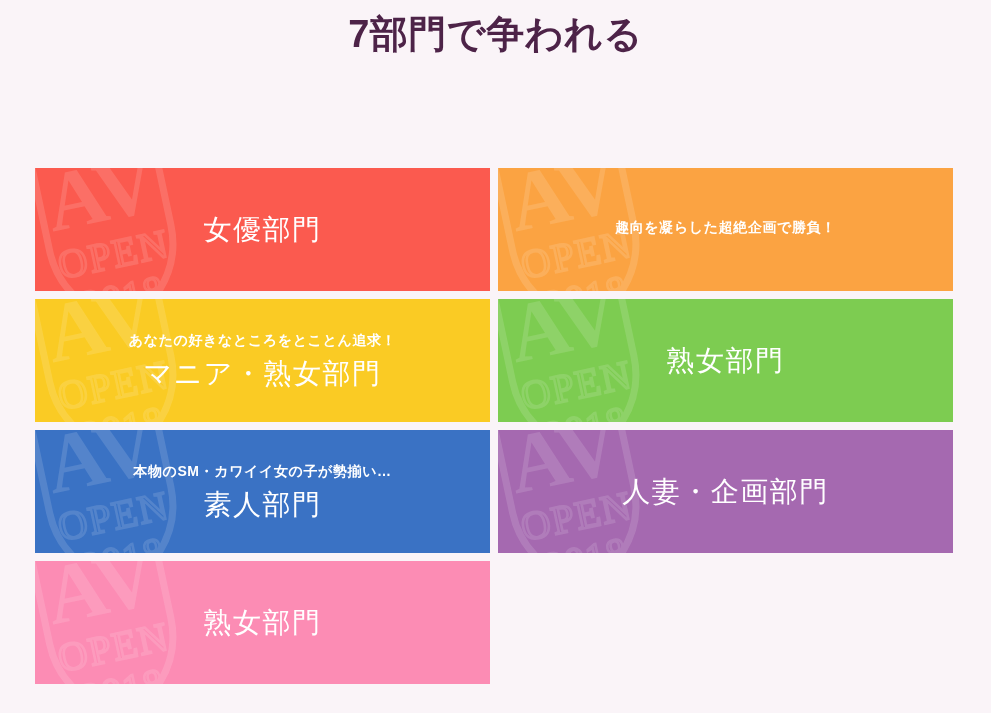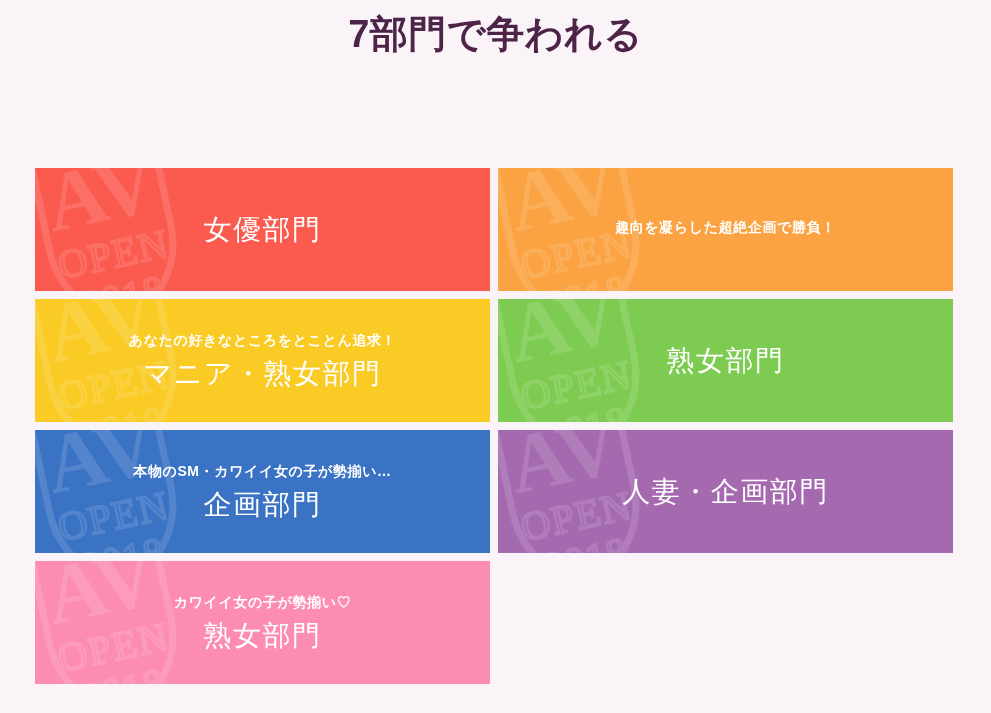--- a/index.html
+++ b/index.html
@@ -153,21 +153,21 @@
       <svg viewBox="0 0 180 196" xmlns="http://www.w3.org/2000/svg">
         <g transform="rotate(-12 90 98)">
           <path d="M28 2 L152 2 L152 104 Q152 160 90 192 Q28 160 28 104 Z" fill="none" stroke="#ffffff" stroke-width="7"></path>
           <text x="90" y="86" text-anchor="middle" font-family="Liberation Serif, serif" font-size="84" font-weight="bold" fill="#ffffff">AV</text>
           <text x="90" y="134" text-anchor="middle" font-family="Liberation Serif, serif" font-size="40" letter-spacing="2" fill="none" stroke="#ffffff" stroke-width="2.5">OPEN</text>
           <text x="90" y="178" text-anchor="middle" font-family="Liberation Serif, serif" font-size="40" letter-spacing="1" fill="none" stroke="#ffffff" stroke-width="2.5">2018</text>
         </g>
       </svg>
     </div>
     <div class="sub">本物のSM・カワイイ女の子が勢揃い…</div>
-    <div class="name">企画部門</div>
+    <div class="name">素人部門</div>
   </div>
       <div class="card" style="background: rgb(165, 105, 176);">
     <div class="wm">
       <svg viewBox="0 0 180 196" xmlns="http://www.w3.org/2000/svg">
         <g transform="rotate(-12 90 98)">
           <path d="M28 2 L152 2 L152 104 Q152 160 90 192 Q28 160 28 104 Z" fill="none" stroke="#ffffff" stroke-width="7"></path>
           <text x="90" y="86" text-anchor="middle" font-family="Liberation Serif, serif" font-size="84" font-weight="bold" fill="#ffffff">AV</text>
           <text x="90" y="134" text-anchor="middle" font-family="Liberation Serif, serif" font-size="40" letter-spacing="2" fill="none" stroke="#ffffff" stroke-width="2.5">OPEN</text>
           <text x="90" y="178" text-anchor="middle" font-family="Liberation Serif, serif" font-size="40" letter-spacing="1" fill="none" stroke="#ffffff" stroke-width="2.5">2018</text>
         </g>
@@ -179,18 +179,17 @@
     <div class="wm">
       <svg viewBox="0 0 180 196" xmlns="http://www.w3.org/2000/svg">
         <g transform="rotate(-12 90 98)">
           <path d="M28 2 L152 2 L152 104 Q152 160 90 192 Q28 160 28 104 Z" fill="none" stroke="#ffffff" stroke-width="7"></path>
           <text x="90" y="86" text-anchor="middle" font-family="Liberation Serif, serif" font-size="84" font-weight="bold" fill="#ffffff">AV</text>
           <text x="90" y="134" text-anchor="middle" font-family="Liberation Serif, serif" font-size="40" letter-spacing="2" fill="none" stroke="#ffffff" stroke-width="2.5">OPEN</text>
           <text x="90" y="178" text-anchor="middle" font-family="Liberation Serif, serif" font-size="40" letter-spacing="1" fill="none" stroke="#ffffff" stroke-width="2.5">2018</text>
         </g>
       </svg>
     </div>
-    <div class="sub">カワイイ女の子が勢揃い♡</div>
     <div class="name">熟女部門</div>
   </div>
     </div>
 
 </div>
 
 </body></html>

